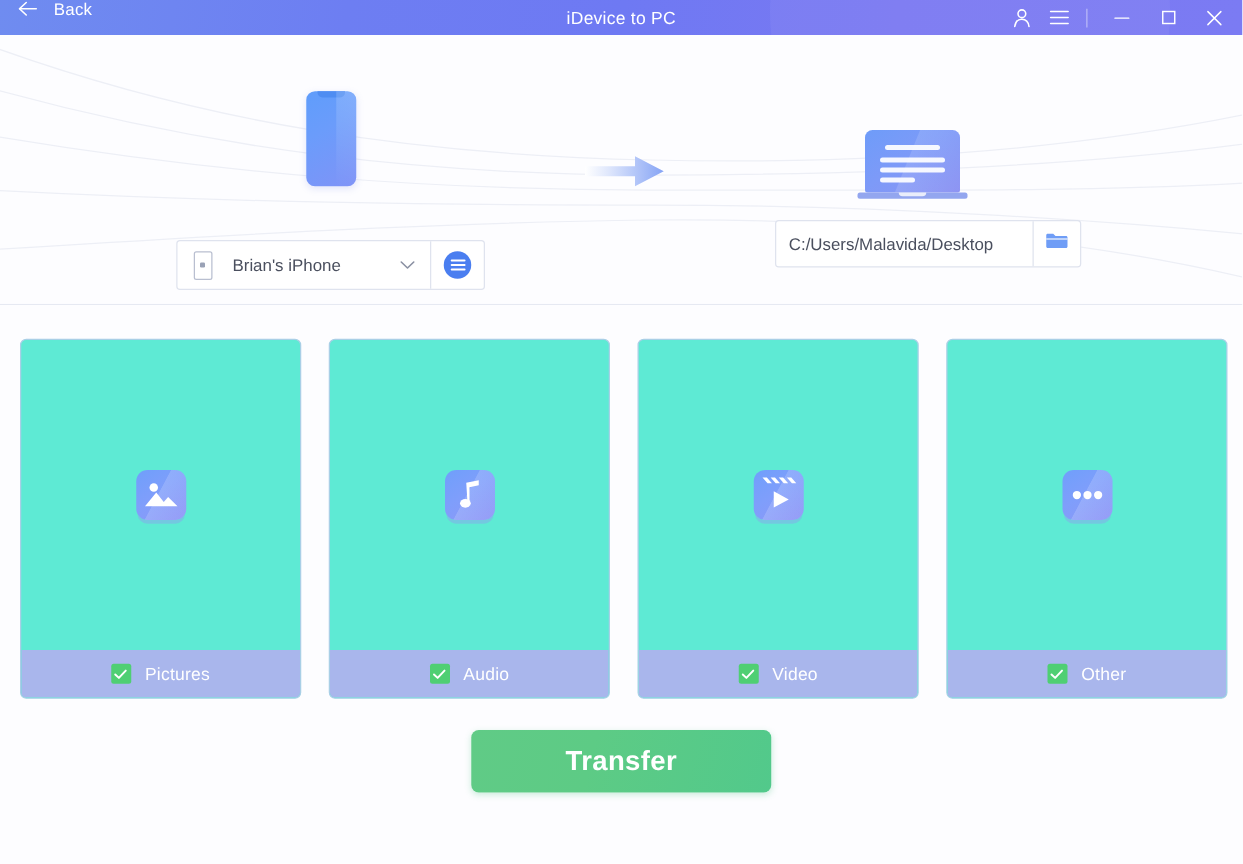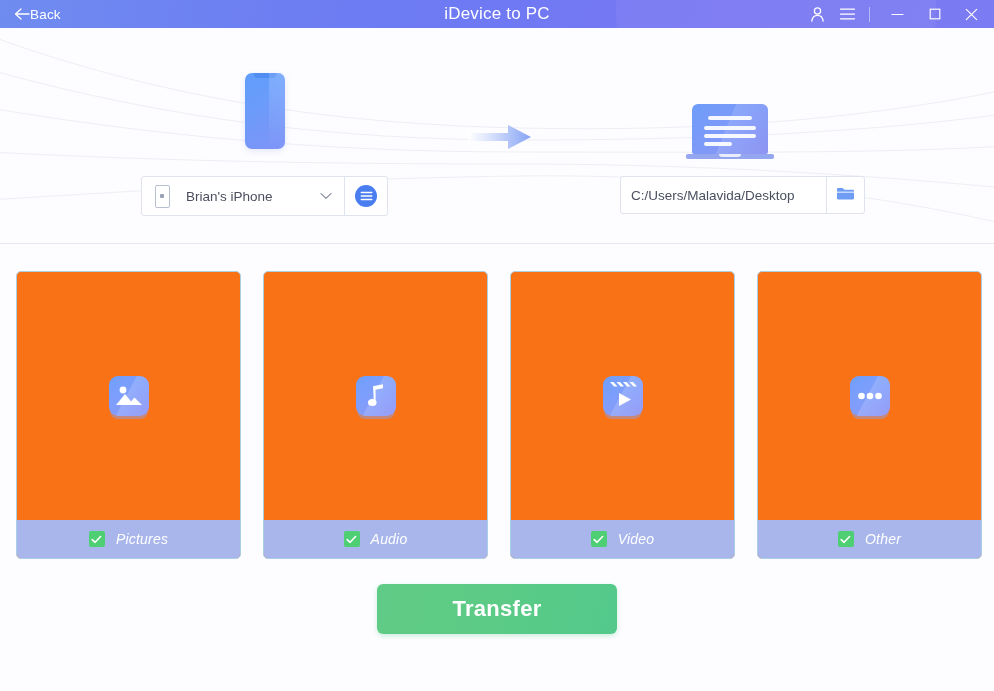--- a/index.html
+++ b/index.html
@@ -41,22 +41,22 @@
     left: 62%;
     top: -150px;
     width: 320px;
     height: 320px;
     border-radius: 50%;
     background: rgba(255,255,255,0.05);
     pointer-events: none;
   }
   .tb-back {
     display: flex;
-    align-items: center;
-    gap: 0;
+    align-items: flex-start;
+    gap: 13px;
     padding: 0 12px 0 14px;
     height: 28px;
     cursor: pointer;
     position: relative;
     z-index: 2;
   }
   .tb-back .arrow {
     width: 16px;
     height: 14px;
     display: inline-block;
@@ -69,21 +69,21 @@
     color: #ffffff;
   }
   .tb-title {
     position: absolute;
     left: 0;
     right: 0;
     top: 0;
     height: 28px;
     line-height: 28px;
     text-align: center;
-    font-size: 17px;
+    font-size: 14px;
     color: #ffffff;
     letter-spacing: 0.2px;
     z-index: 1;
     pointer-events: none;
   }
   .tb-right {
     margin-left: auto;
     display: flex;
     align-items: center;
     height: 28px;
@@ -232,21 +232,21 @@
   .selects {
     position: absolute;
     left: 0;
     right: 0;
     top: 148px;
     height: 46px;
   }
   .device-select {
     position: absolute;
     left: 141px;
-    top: 0;
+    top: 16px;
     width: 247px;
     height: 40px;
     display: flex;
     align-items: flex-start;
     border: 1px solid #dfe3ee;
     border-radius: 3px;
     background: #ffffff;
     box-sizing: border-box;
   }
   .device-main {
@@ -374,27 +374,26 @@
     left: 16px;
     top: 27px;
     display: flex;
     gap: 22px;
   }
   .card {
     width: 225px;
     height: 288px;
     border: 1px solid #a9cfe6;
     border-radius: 5px;
-    background: #f97316;
+    background: #5eead4;
     box-sizing: border-box;
     display: flex;
     flex-direction: column;
     overflow: hidden;
     cursor: pointer;
-    font-style: italic;
   }
   .card-body {
     flex: 1;
     display: flex;
     align-items: center;
     justify-content: center;
   }
   .cat-icon {
     width: 40px;
     height: 40px;

